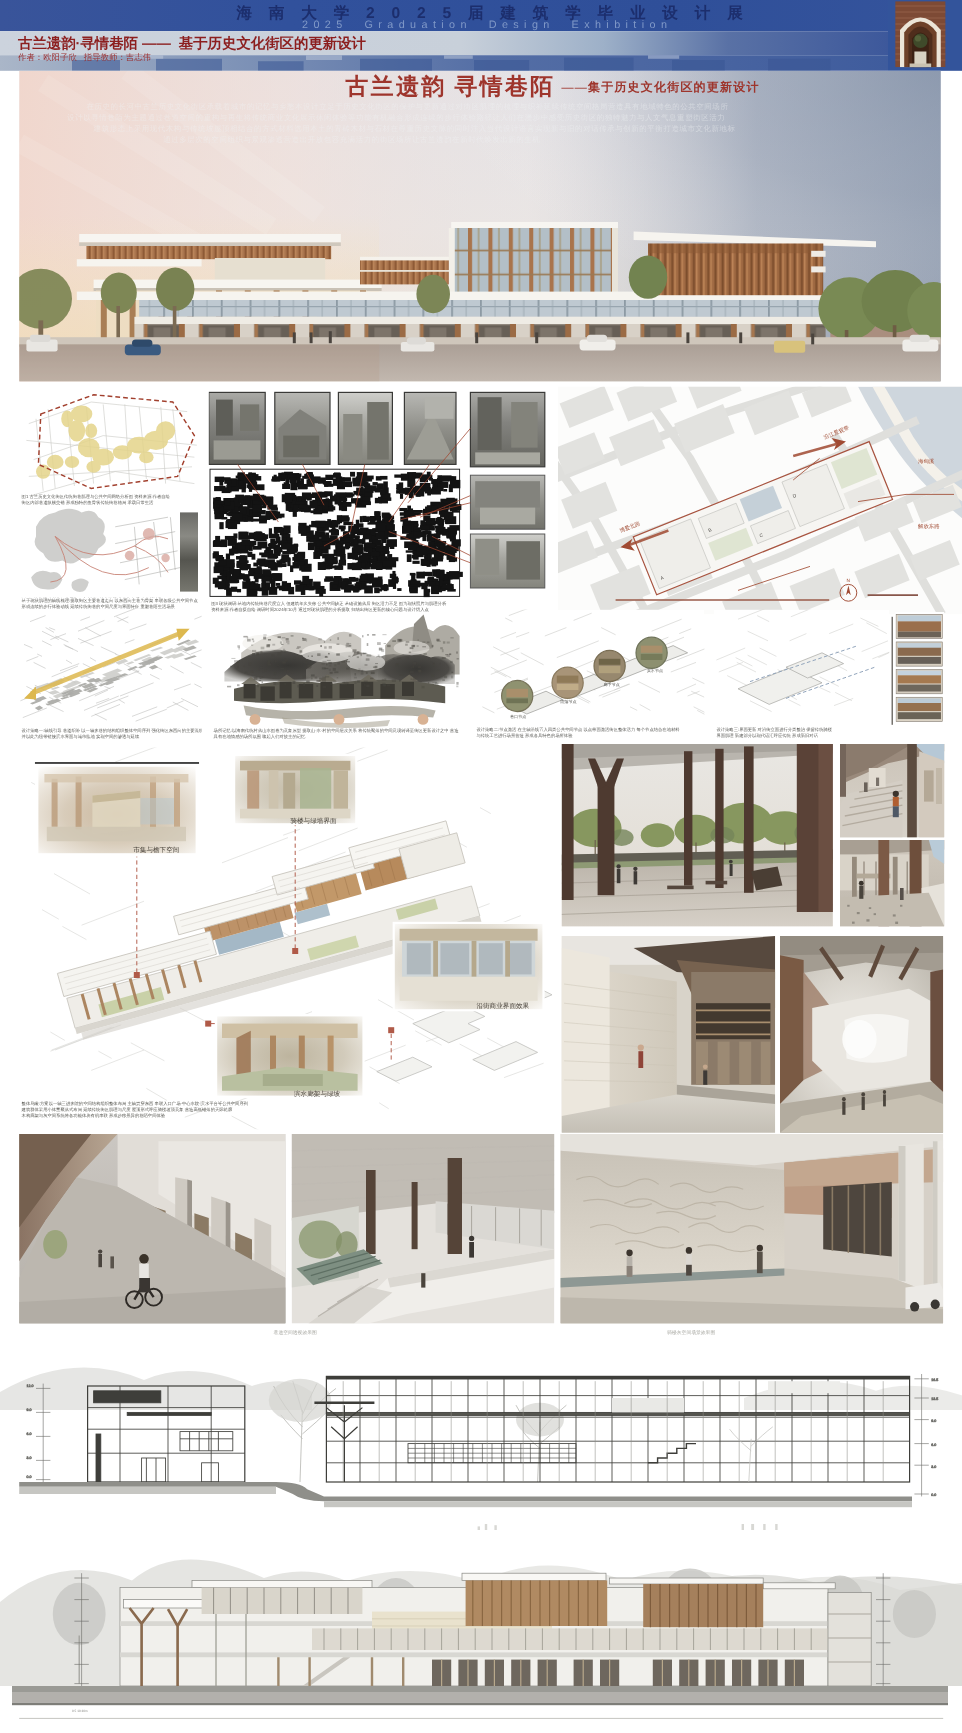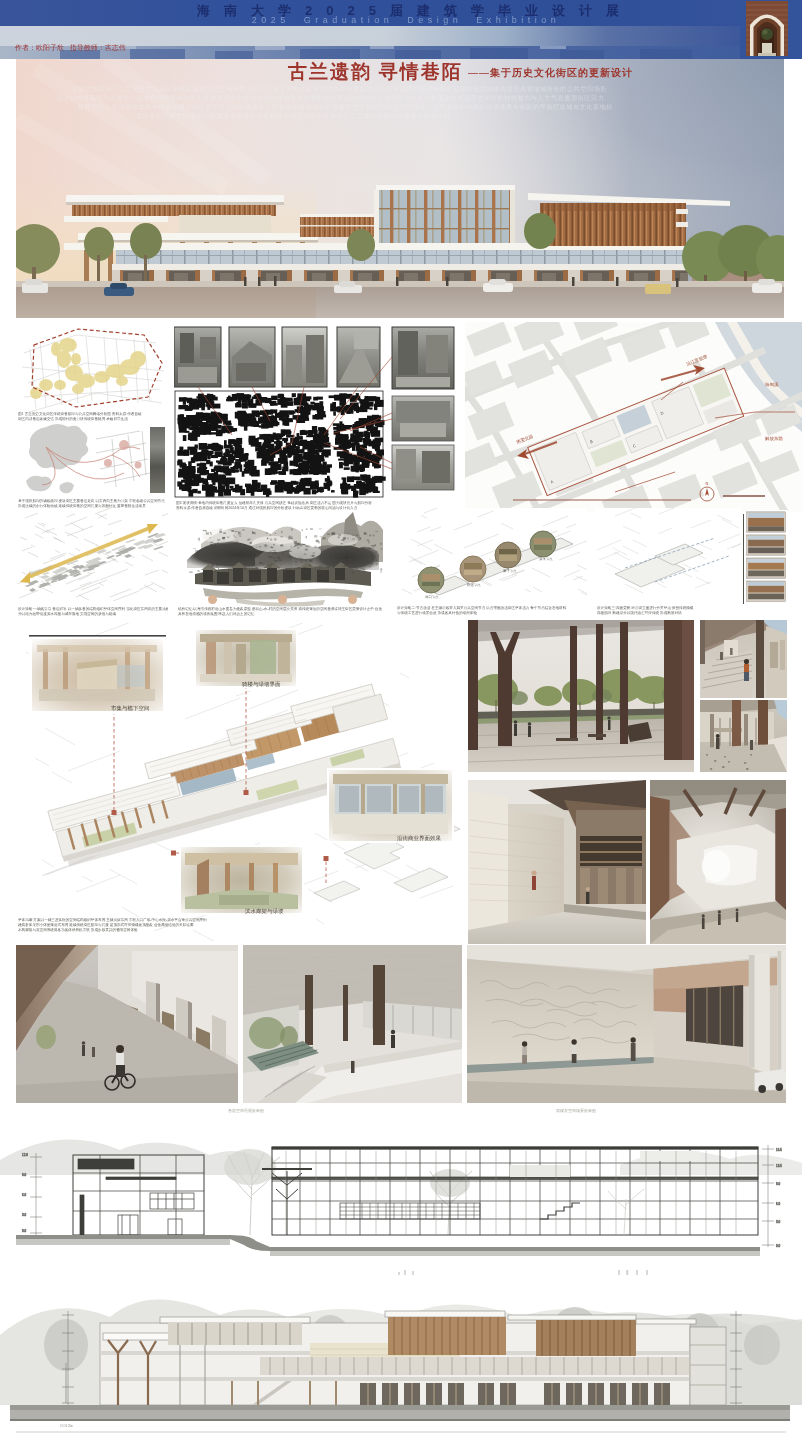--- a/index.html
+++ b/index.html
@@ -35,20 +35,21 @@
 <rect x="20" y="0" width="30" height="4"></rect>
         <rect x="110" y="0" width="26" height="3"></rect>
         <rect x="255" y="0" width="30" height="4"></rect>
         <rect x="370" y="0" width="24" height="3"></rect>
         <rect x="540" y="0" width="26" height="3"></rect>
 </g>
 </svg>
 
 <div class="abs" style="left:740px;top:0;width:62px;height:59px;background:#33549b;"></div>
 
+<div class="abs" style="left:15px;top:28px;font-size:12px;font-weight:bold;color:#8c1f1f;">古兰遗韵·寻情巷陌 ——&nbsp;&nbsp;基于历史文化街区的更新设计</div>
 
 <div class="abs" style="left:15px;top:43px;font-size:7px;color:#9c3030;">作者：欧阳子欣&nbsp;&nbsp;&nbsp;指导教师：吉志伟</div>
 
 <svg class="abs" style="left:746px;top:1px;" width="42" height="55" viewBox="0 0 42 55">
 <rect x="0" y="0" width="42" height="55" fill="#7d4a35"></rect>
 <g stroke="#93604a" stroke-width="0.8">
 <line x1="0" y1="4" x2="42" y2="4"></line>
         <line x1="0" y1="9" x2="42" y2="9"></line>
         <line x1="0" y1="14" x2="42" y2="14"></line>
         <line x1="0" y1="19" x2="42" y2="19"></line>

